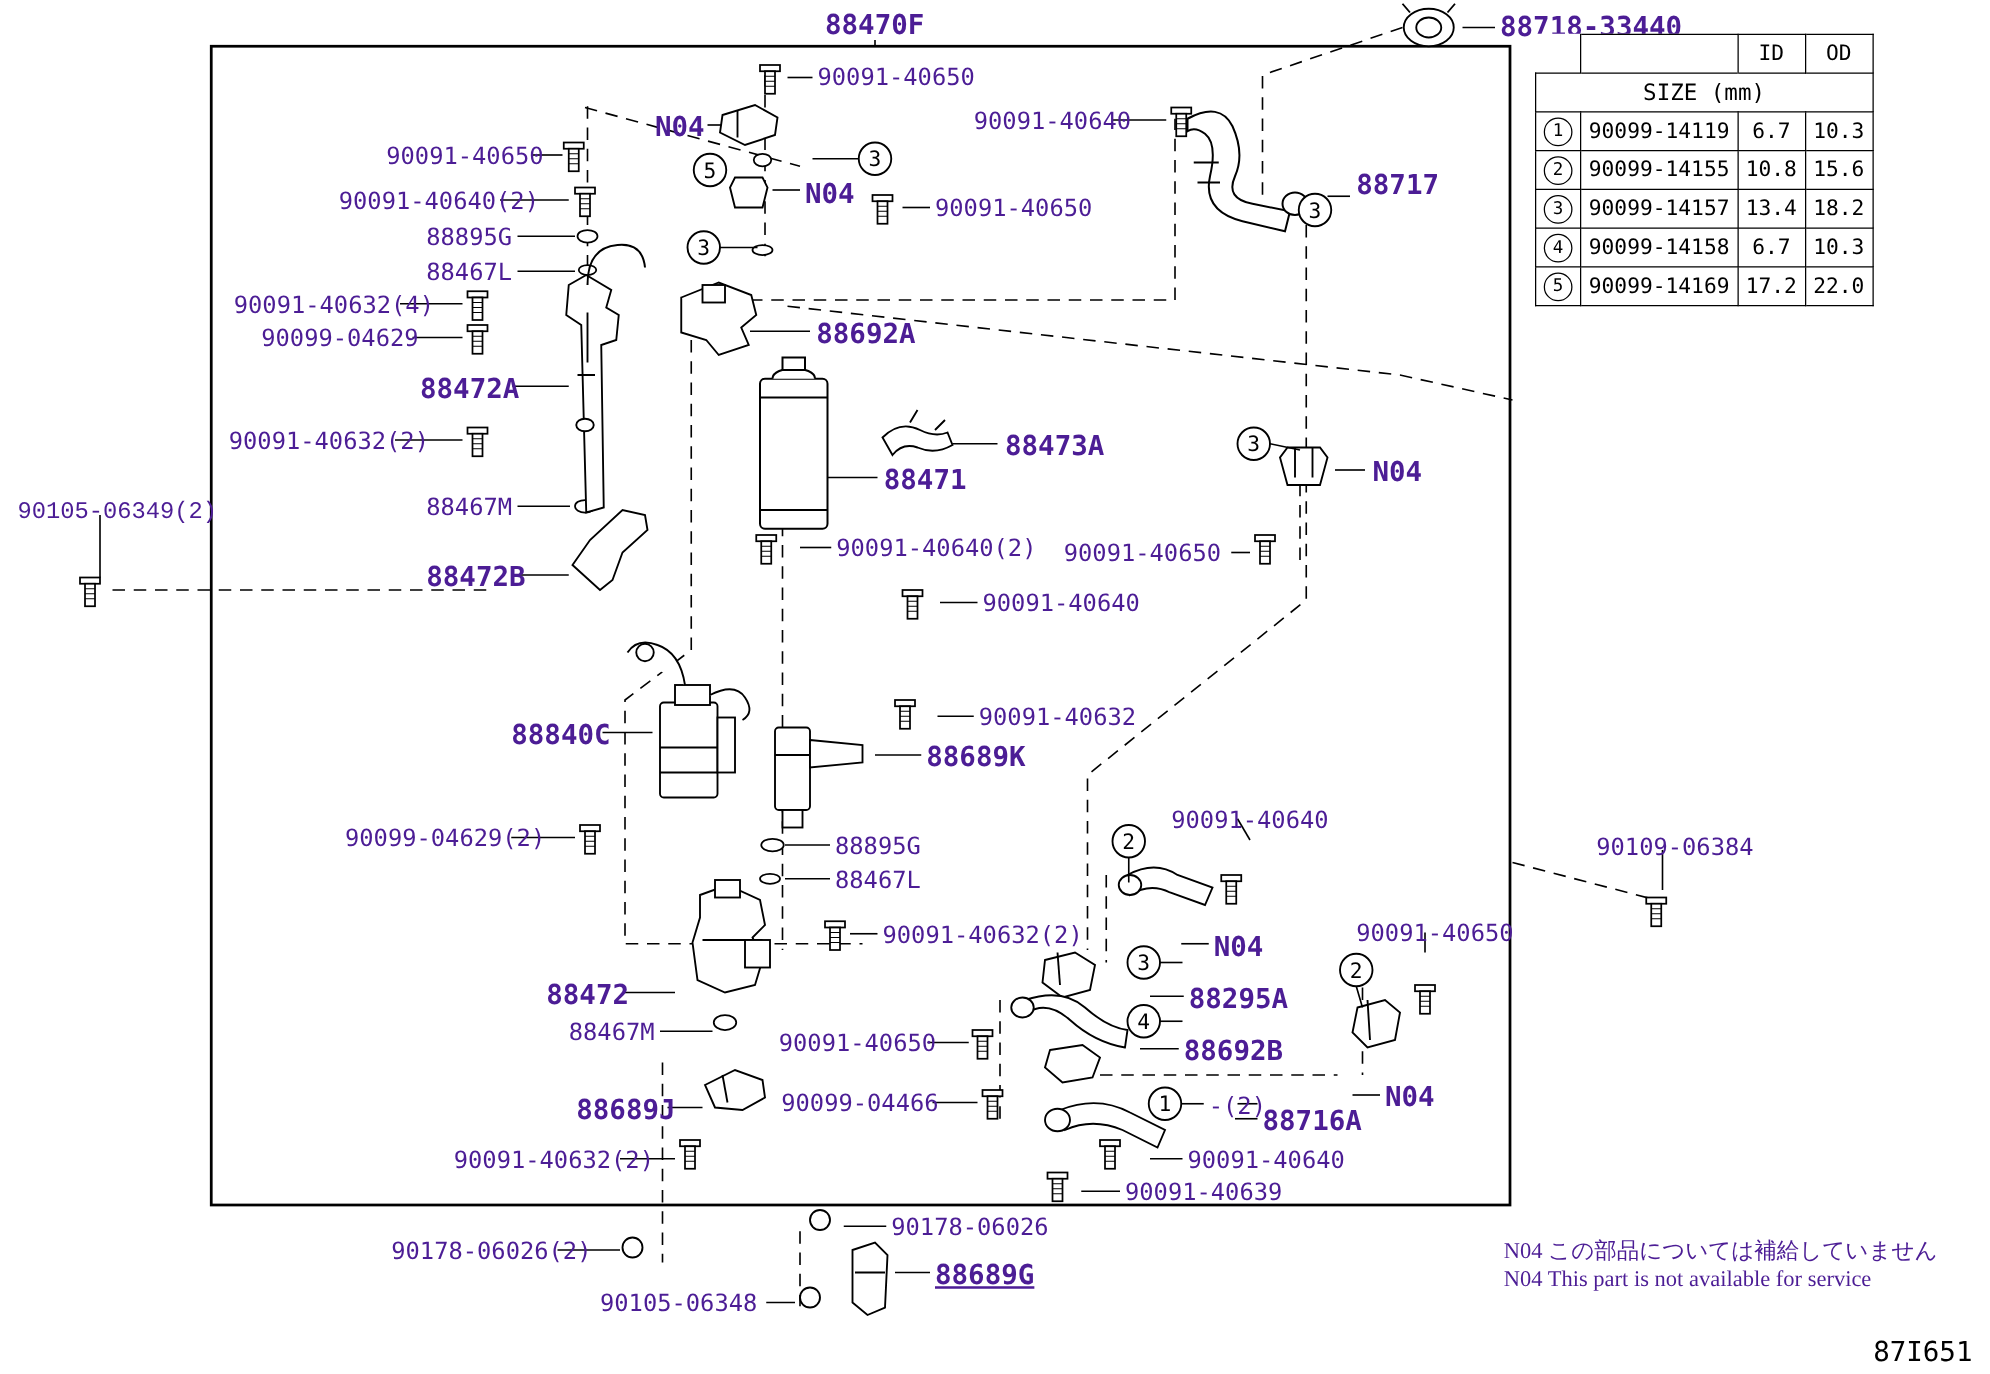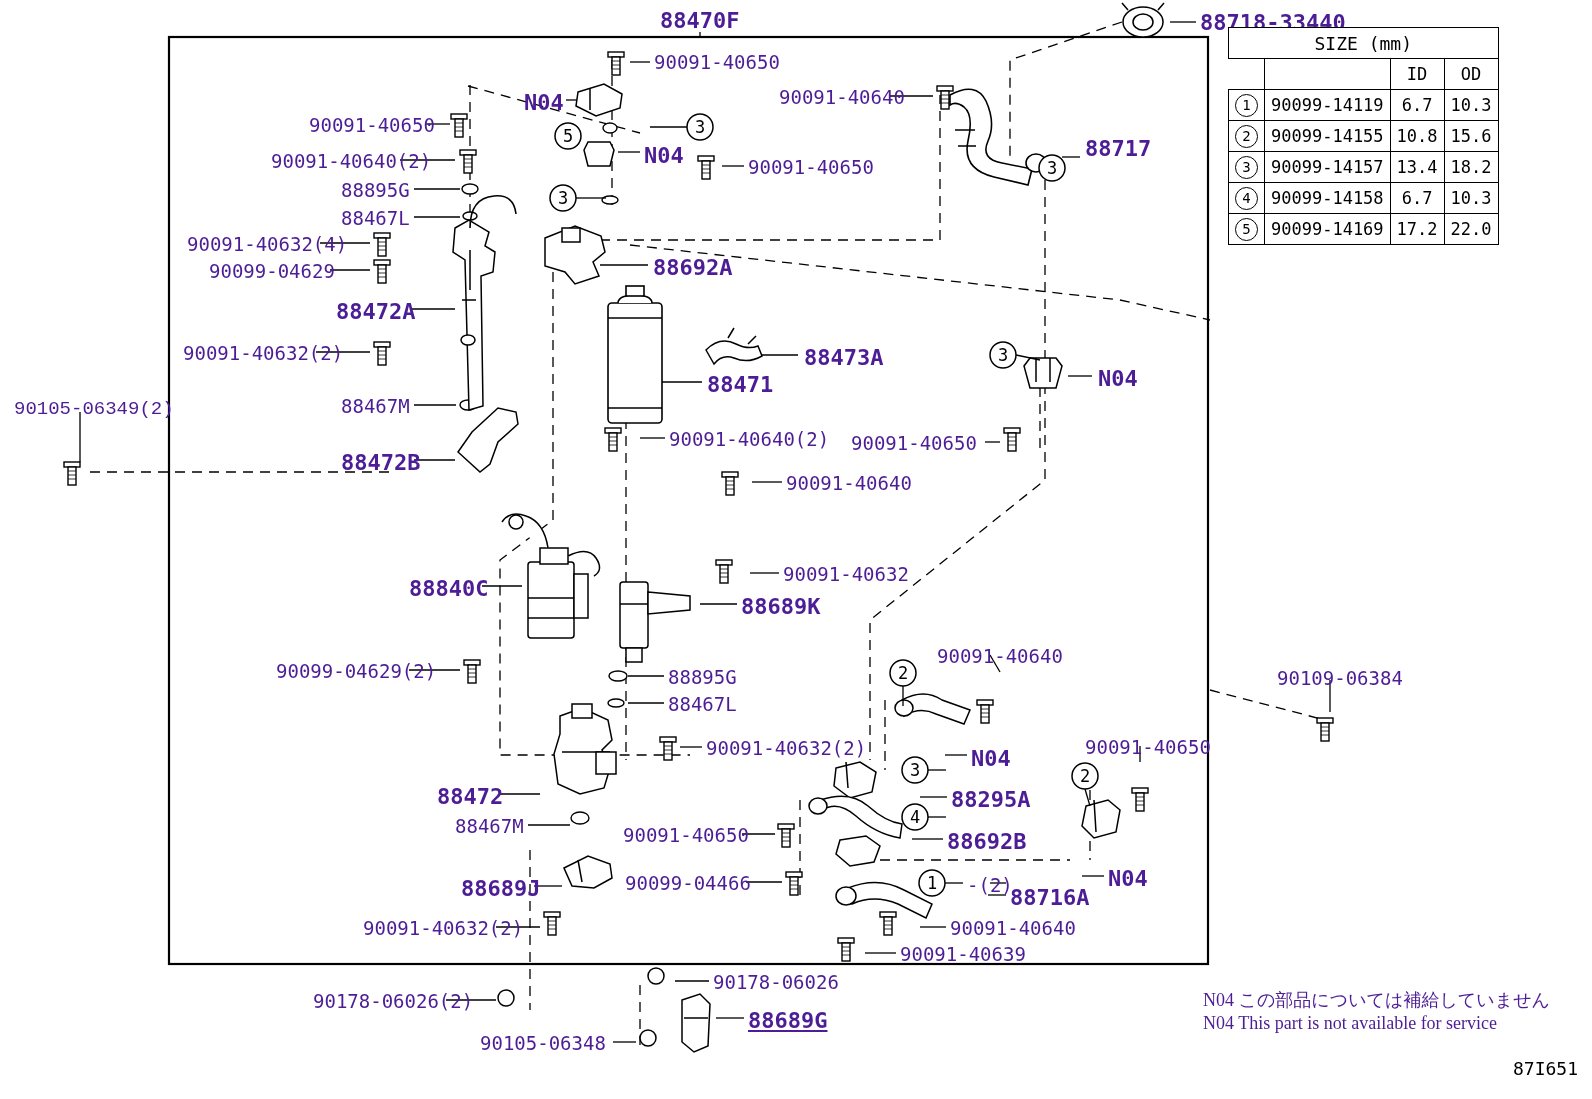--- a/index.html
+++ b/index.html
@@ -38,21 +38,21 @@
     font-weight:normal;
     height:26px;
   }
   table.size .hdr{font-size:18px;}
   .cnum{
     display:inline-block;
     width:21px;height:21px;line-height:21px;
     border:1.5px solid #000;border-radius:50%;
     text-align:center;font-size:14px;
   }
-  .footer-code{position:absolute;right:14px;bottom:20px;font-size:18px;}
+  .footer-code{position:absolute;right:14px;bottom:4px;font-size:22px;}
 </style>
 </head>
 <body>
 
 <div class="stage">
 
 <svg width="1592" height="1099" viewBox="0 0 1592 1099">
   <defs>
     <g id="bolt-v">
       <rect x="-8" y="0" width="16" height="5" fill="#fff" stroke="#000" stroke-width="1.4"></rect>
@@ -439,29 +439,29 @@
 <div class="lbl" style="left:950px;top:917px;">90091-40640</div>
 <div class="lbl" style="left:900px;top:943px;">90091-40639</div>
 <div class="lbl" style="left:713px;top:971px;">90178-06026</div>
 <div class="lbl" style="left:313px;top:990px;">90178-06026(2)</div>
 <div class="lbl big" style="left:748px;top:1008px;text-decoration:underline;">88689G</div>
 <div class="lbl" style="left:480px;top:1032px;">90105-06348</div>
 
 <table class="size">
   <tbody>
         <tr>
-    <td class="hdr" colspan="4">SIZE (mm)</td>
-  </tr>
-  <tr>
     <td style="border-top:none;border-left:none;border-bottom:none;"></td>
     <td style="border-bottom:none;"></td>
     <td>ID</td>
     <td>OD</td>
   </tr>
   <tr>
+    <td class="hdr" colspan="4">SIZE (mm)</td>
+  </tr>
+  <tr>
     <td><span class="cnum">1</span></td>
     <td>90099-14119</td>
     <td>6.7</td>
     <td>10.3</td>
   </tr>
   <tr>
     <td><span class="cnum">2</span></td>
     <td>90099-14155</td>
     <td>10.8</td>
     <td>15.6</td>

